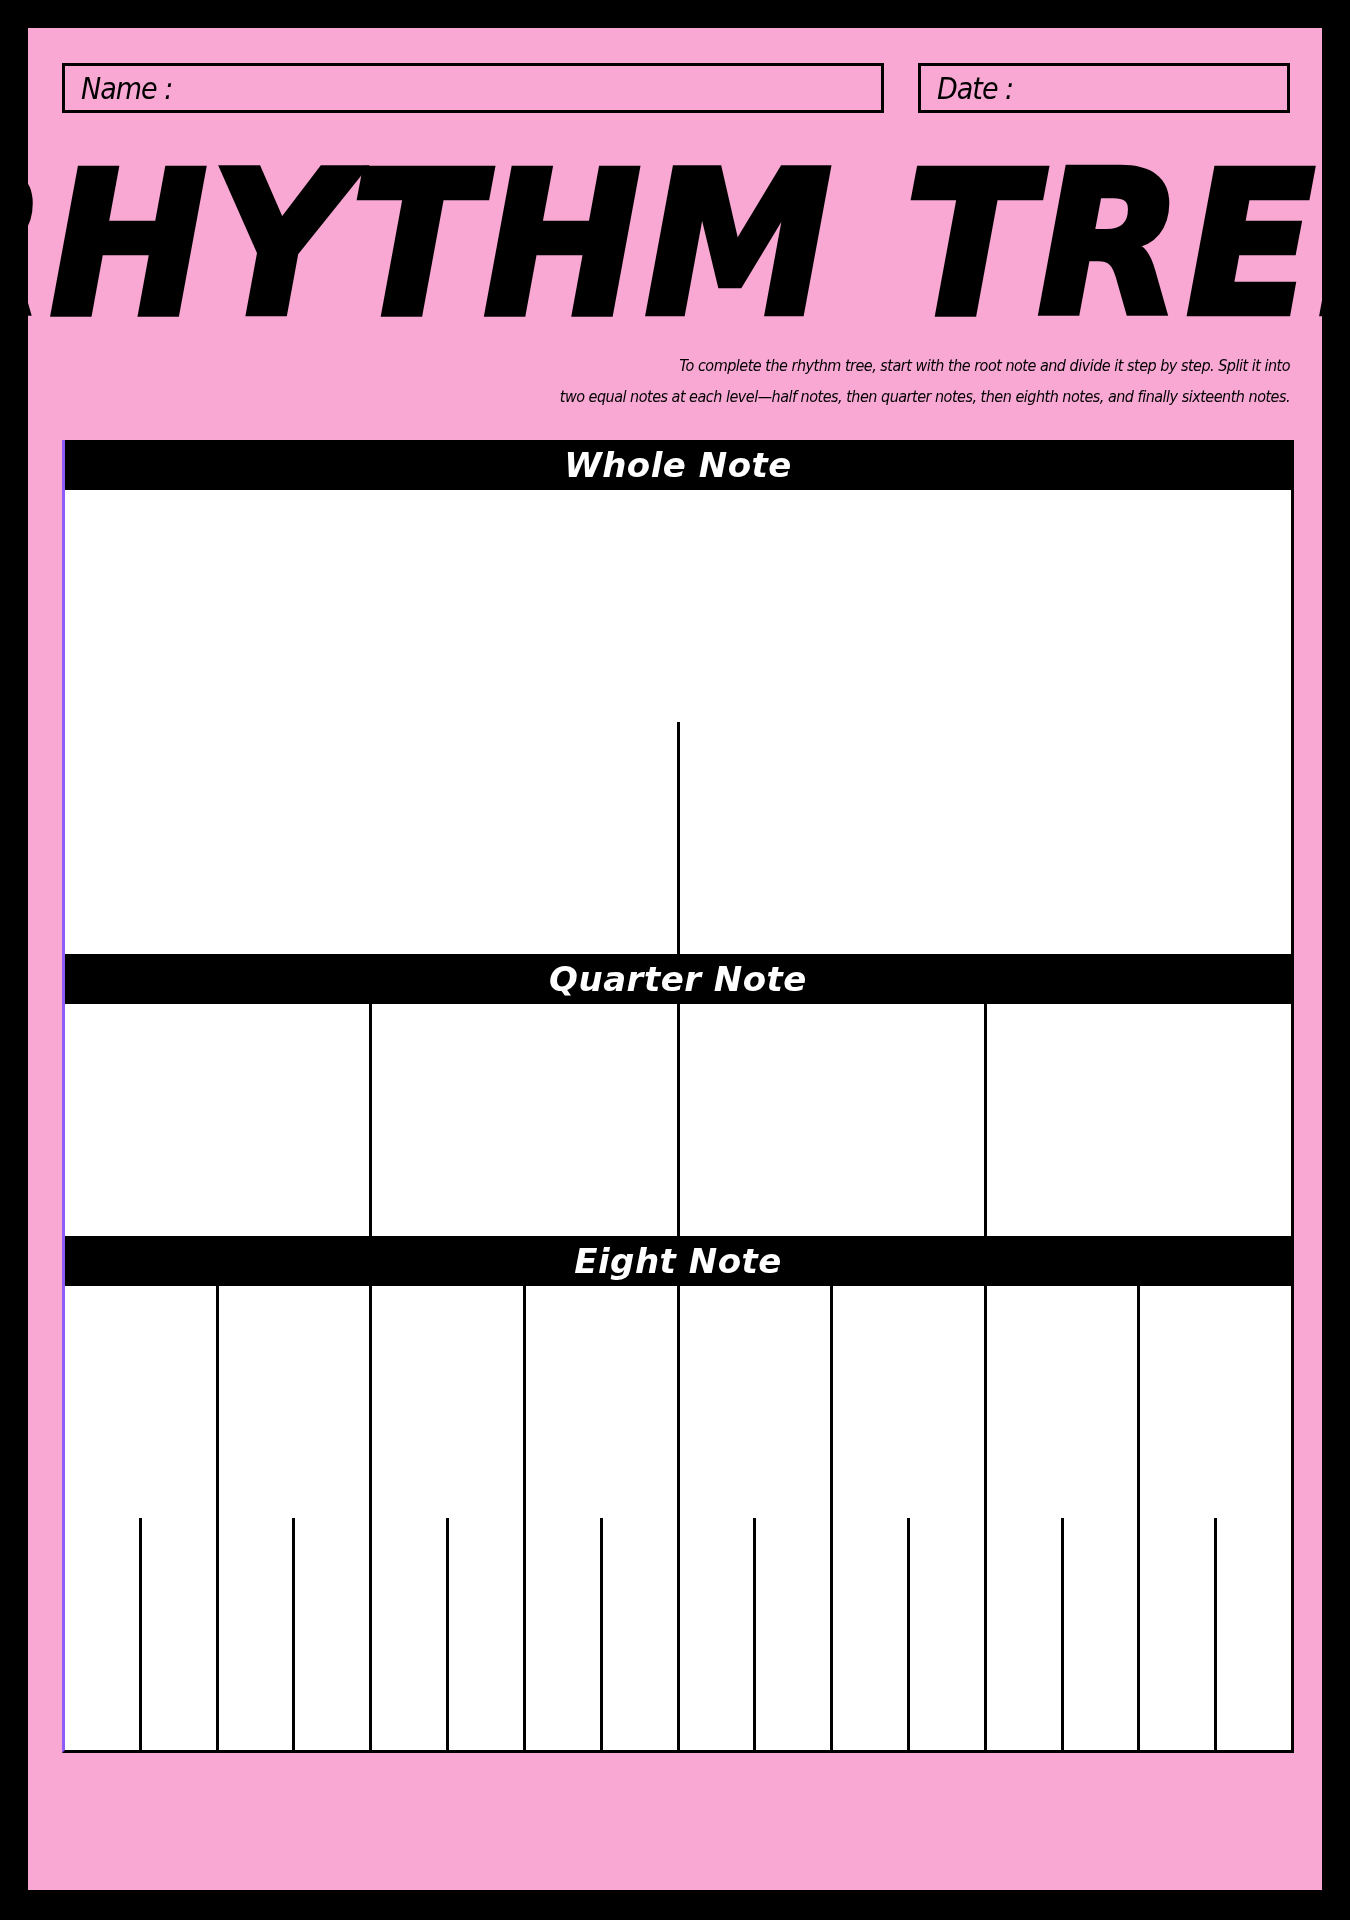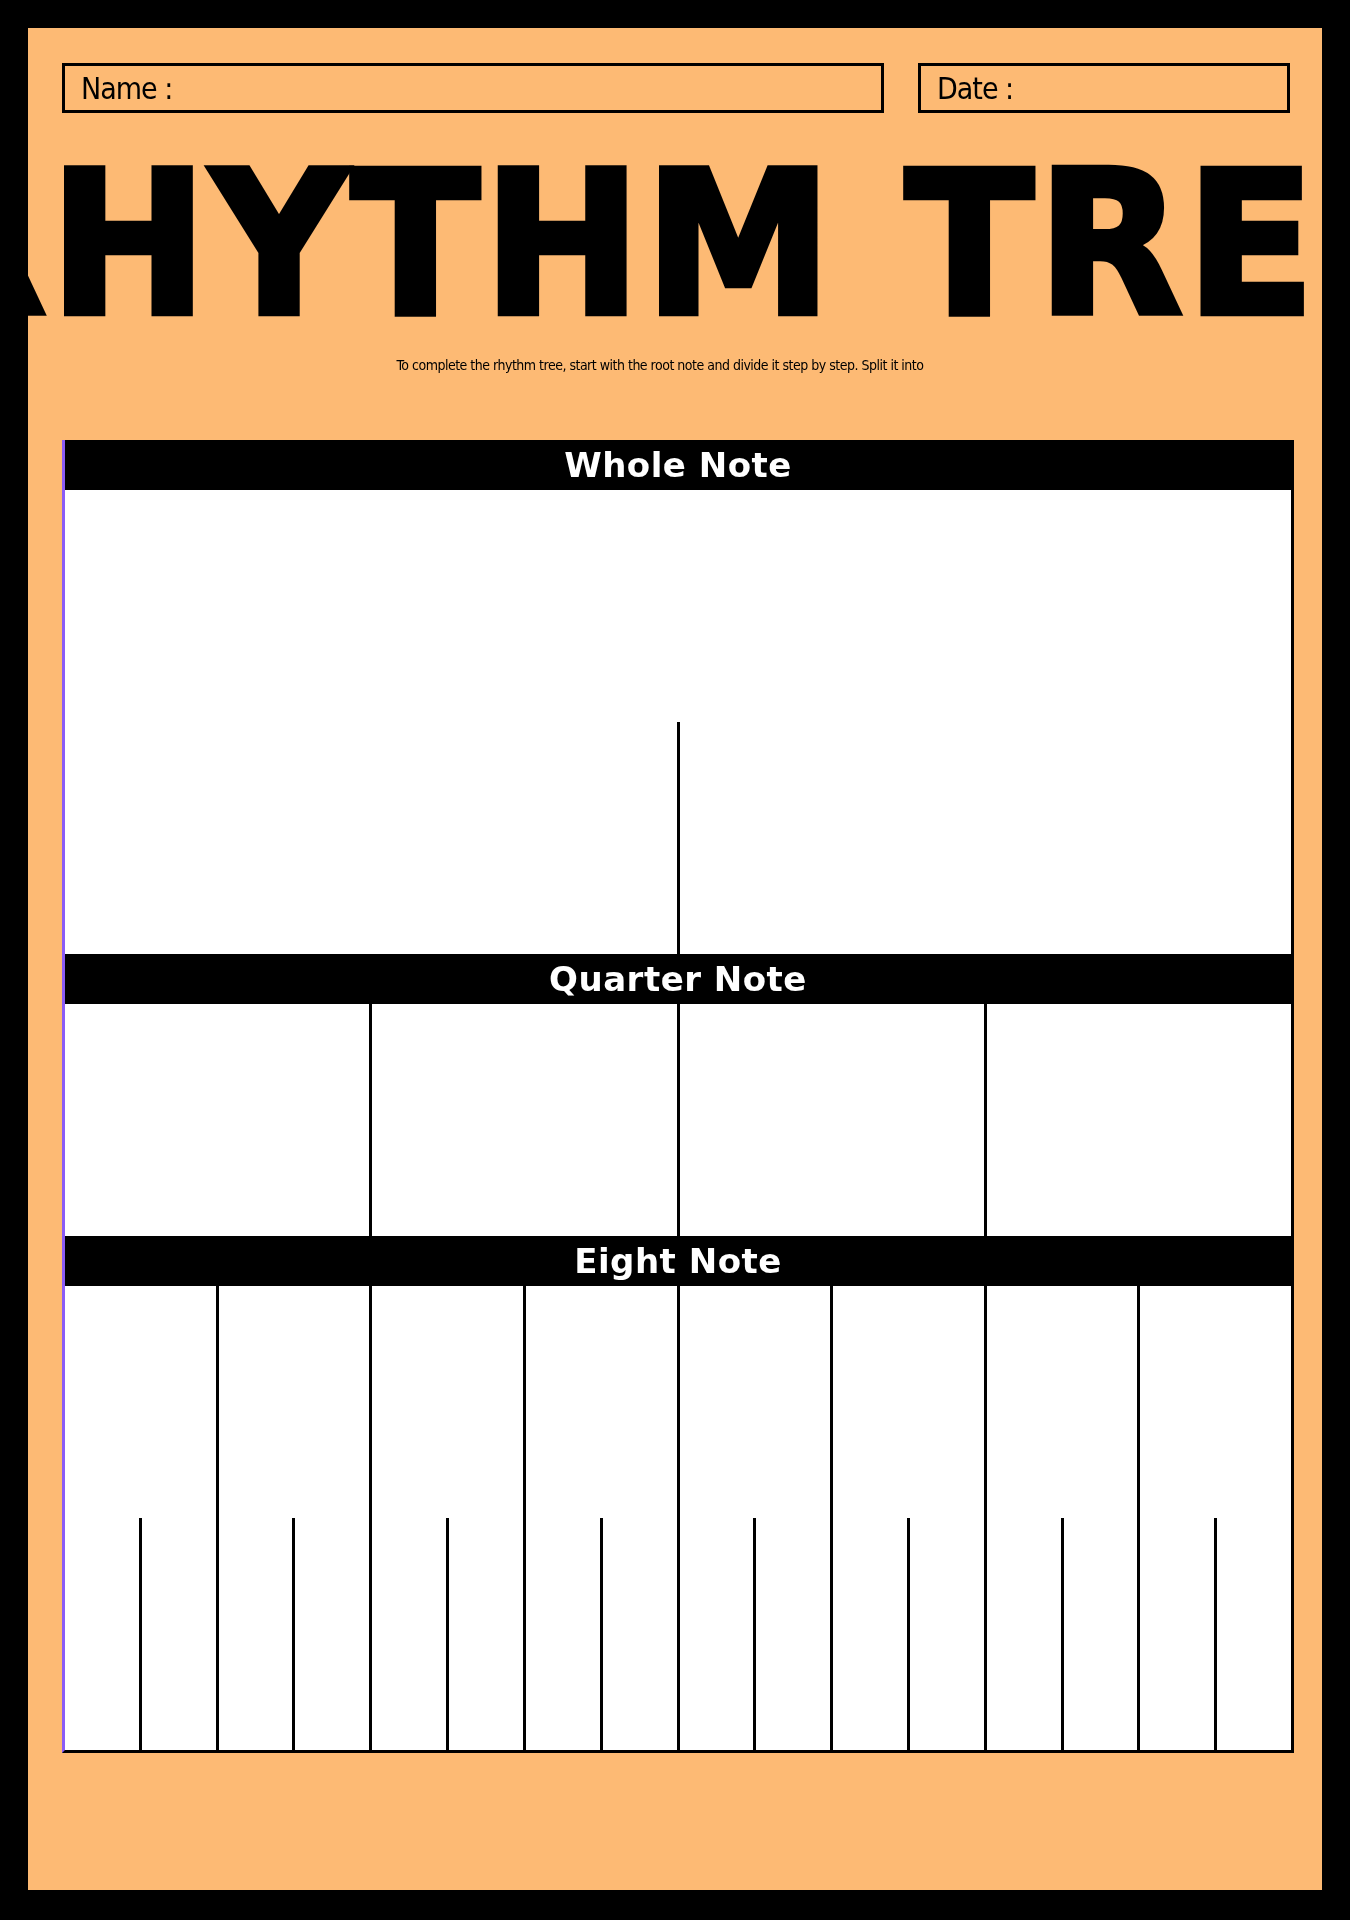--- a/index.html
+++ b/index.html
@@ -7,21 +7,22 @@
       width: 1350px; height: 1920px;
       background: #000;
       position: relative;
       overflow: hidden;
       font-family: "DejaVu Sans", sans-serif;
     }
     .page {
       position: absolute;
       left: 28px; top: 28px;
       width: 1294px; height: 1862px;
-      background: #fdba74;
+      background: #f9a8d4;
+      font-style: italic;
     }
     .field {
       position: absolute;
       top: 35px; height: 50px;
       border: 3px solid #000;
       box-sizing: border-box;
       display: flex; align-items: center;
       padding-left: 16px;
       font-family: "DejaVu Sans Condensed", "DejaVu Sans", sans-serif;
       font-size: 30px;
@@ -39,25 +40,25 @@
       font-weight: 900;
       font-size: 188px;
       letter-spacing: 4px;
       color: #000;
       transform: scaleY(1.05);
       -webkit-text-stroke: 6px #000;
       white-space: nowrap;
     }
     .instructions {
       position: absolute;
-      left: 18px; top: 322px;
+      left: 34px; top: 322px;
       width: 1228px;
-      text-align: center;
+      text-align: right;
       font-family: "DejaVu Sans Condensed", "DejaVu Sans", sans-serif;
-      font-size: 14px;
+      font-size: 16px;
       line-height: 31px;
       letter-spacing: -0.5px;
       color: #000;
     }
     .tree {
       position: absolute;
       left: 34px; top: 412px;
       width: 1226px;
       border-left: 3px solid #8b5cf6;
       border-right: 3px solid #000;
@@ -95,20 +96,21 @@
     <span>Name :</span>
   </div>
   <div class="field field-date">
     <span>Date :</span>
   </div>
 
   <div class="title">RHYTHM TREE</div>
 
   <div class="instructions">
     <div>To complete the rhythm tree, start with the root note and divide it step by step. Split it into</div>
+    <div>two equal notes at each level—half notes, then quarter notes, then eighth notes, and finally  sixteenth notes.</div>
   </div>
 
   <div class="tree" id="tree">
 
     <div class="level-header">Whole Note</div>
     <div class="level-cells">
         <div class="cell"></div>
       </div>
 
     <div class="level-cells">

